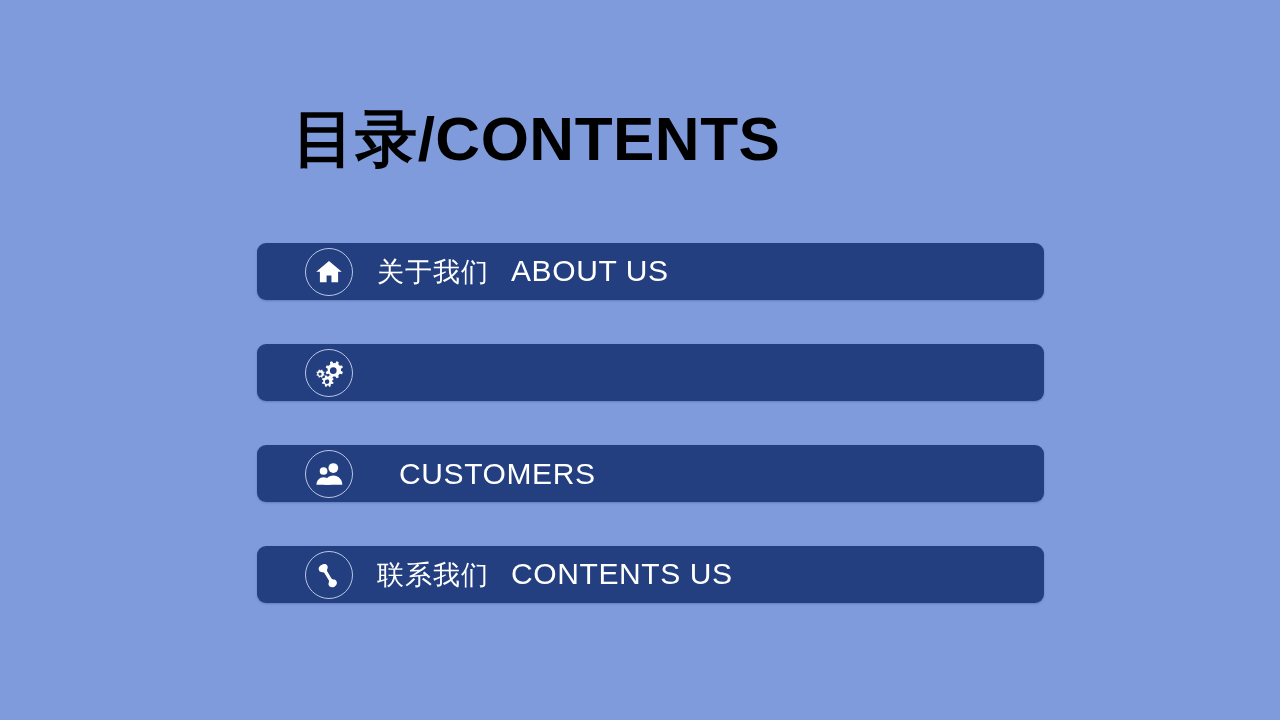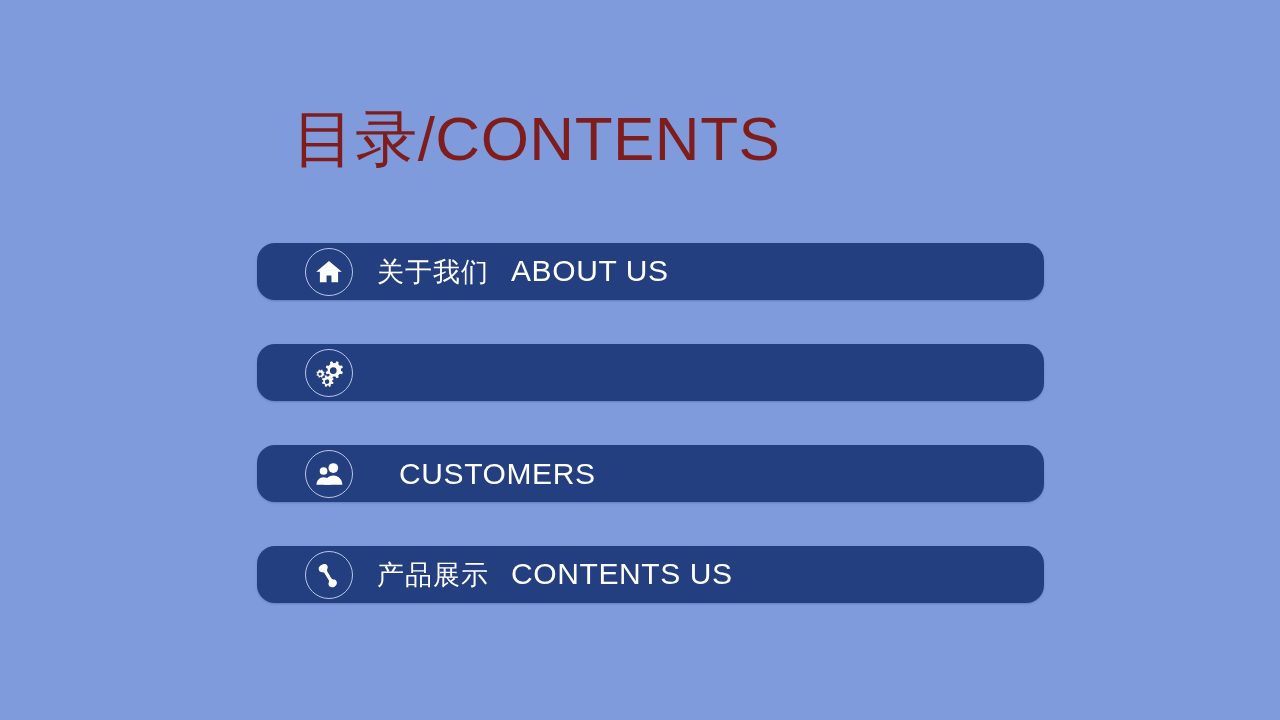--- a/index.html
+++ b/index.html
@@ -23,40 +23,40 @@
 
   
   #slide-title {
     position: absolute;
     left: 0;
     top: 98px;
     width: 1073px;
     text-align: center;
     font-size: 62px;
     line-height: 82px;
-    font-weight: 400;
+    font-weight: 700;
     letter-spacing: 0.5px;
-    color: #7f1d1d;
+    color: #000000;
     white-space: nowrap;
     -webkit-font-smoothing: antialiased;
   }
 
   
   #menu-list {
     position: absolute;
     left: 257px;
     top: 243px;
     width: 787px;
   }
   .menu-item {
     position: relative;
     height: 57px;
     margin-bottom: 44px;
     background: #243f80;
-    border-radius: 18px;
+    border-radius: 9px;
     display: flex;
     align-items: center;
     box-shadow: 0 1px 2px rgba(25, 40, 90, 0.25);
   }
   .menu-item:last-child {
     margin-bottom: 0;
   }
 
   .item-icon {
     flex: 0 0 auto;
@@ -159,19 +159,19 @@
         <svg viewBox="0 0 32 32" aria-hidden="true">
           <g transform="rotate(-34 16 16)">
 
             <path class="gl" d="M9.4 2.6 c2.6 0 4.7 1.7 4.7 3.9 c0 1.4-0.9 2.6-2.2 3.3 c-0.8 0.4-1.2 1.0-1.3 1.9 l-0.5 8.6 c-0.1 0.9 0.3 1.6 1.0 2.1 c1.2 0.8 1.9 1.9 1.9 3.2 c0 2.2-2.1 3.9-4.7 3.9 c-2.6 0-4.7-1.7-4.7-3.9 c0-1.3 0.7-2.5 1.9-3.2 c0.8-0.5 1.1-1.2 1.1-2.1 l0.5-8.6 c0.1-0.9-0.3-1.5-1.1-1.9 c-1.3-0.7-2.2-1.9-2.2-3.3 c0-2.2 2.1-3.9 4.7-3.9 Z" transform="translate(6 0)"></path>
 
             <path class="gl" d="M18.8 7.4 c3.8 1.2 6.4 4.4 6.4 8.2 c0 3.8-2.6 7.0-6.4 8.2 l-0.9-2.8 c2.6-0.8 4.3-2.9 4.3-5.4 c0-2.5-1.7-4.6-4.3-5.4 Z" opacity="0"></path>
           </g>
         </svg>
       </span>
       <span class="item-labels">
-        <span class="label-cn">产品展示</span>
+        <span class="label-cn">联系我们</span>
         <span class="label-en">CONTENTS US</span>
       </span>
     </div>
 
   </div>
 </div>
 
 </body></html>

